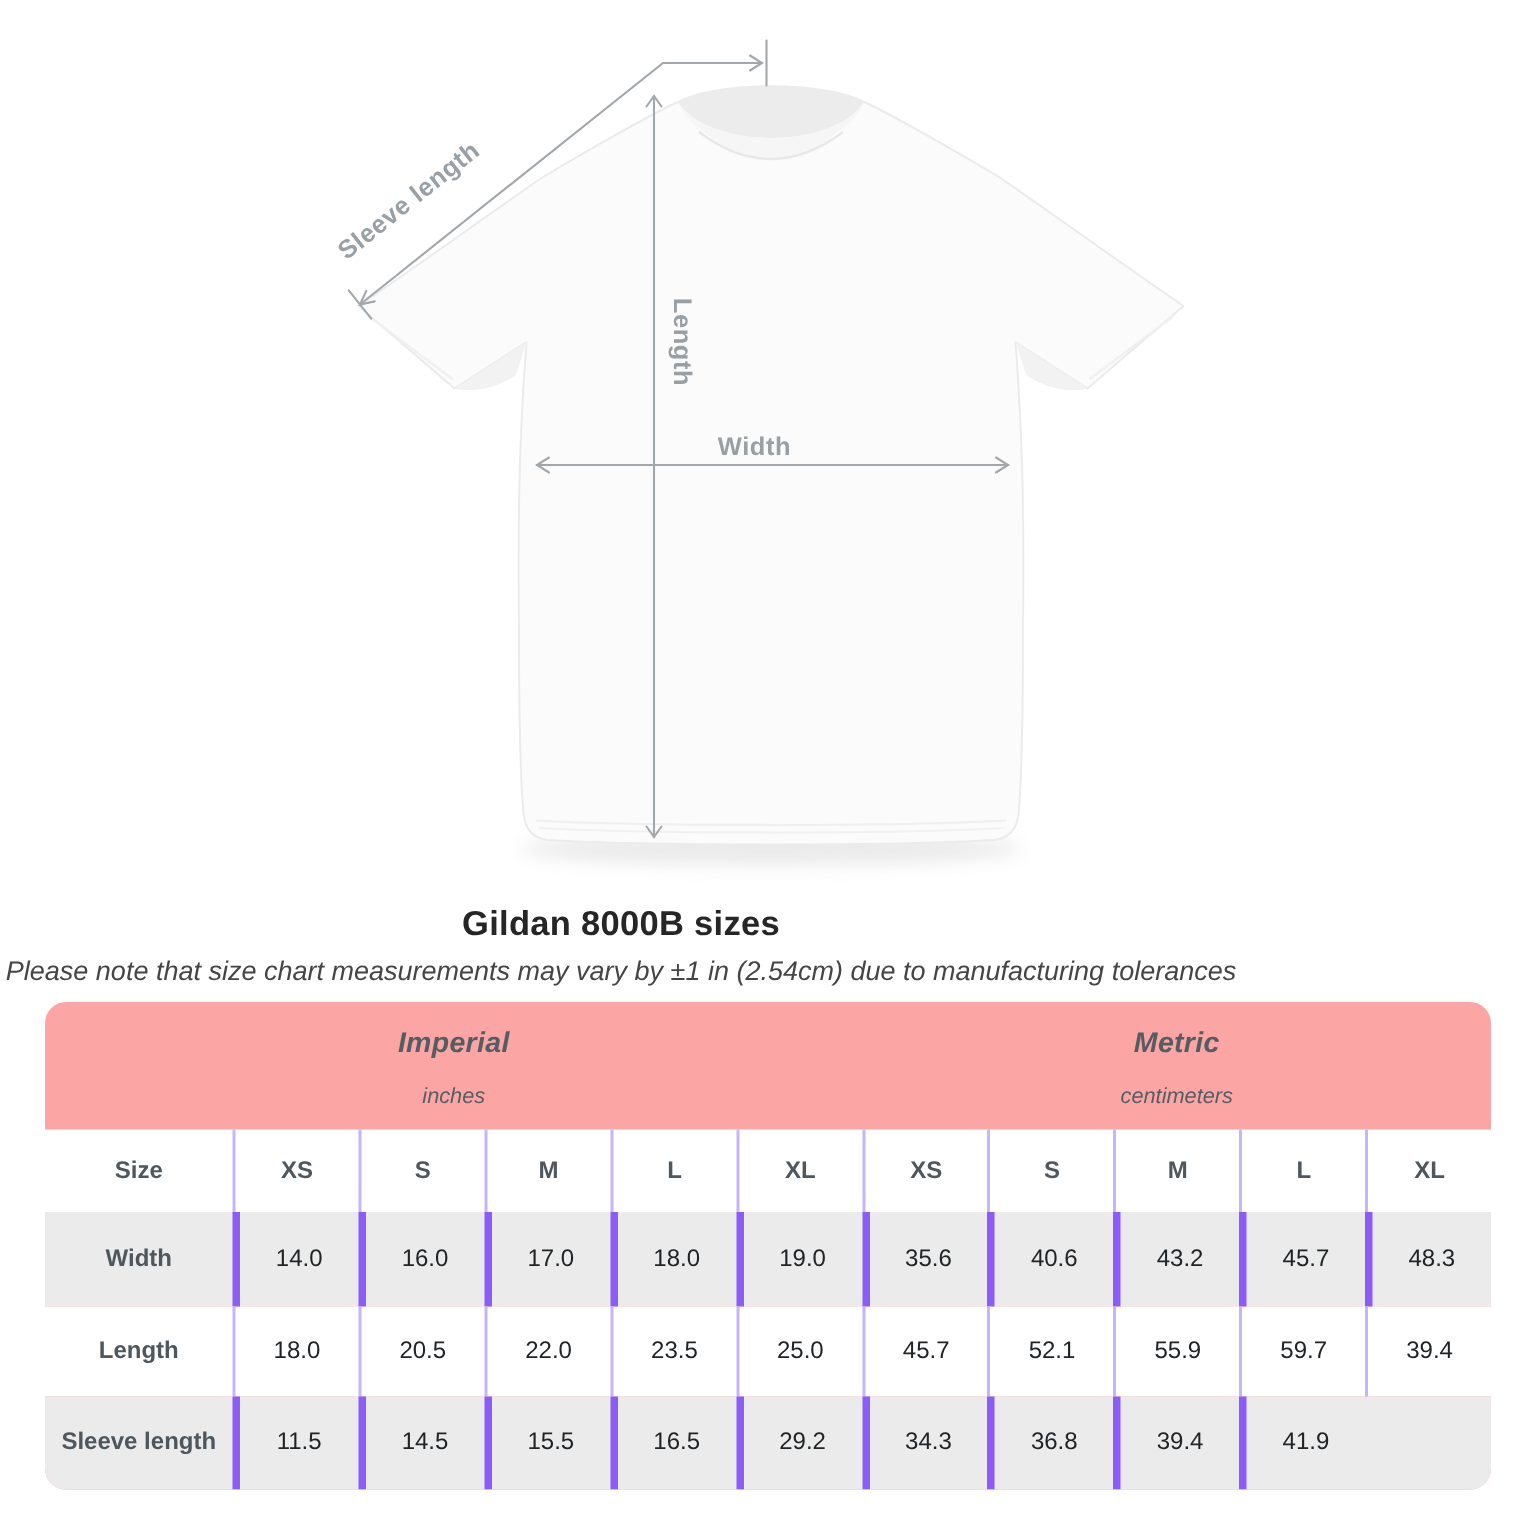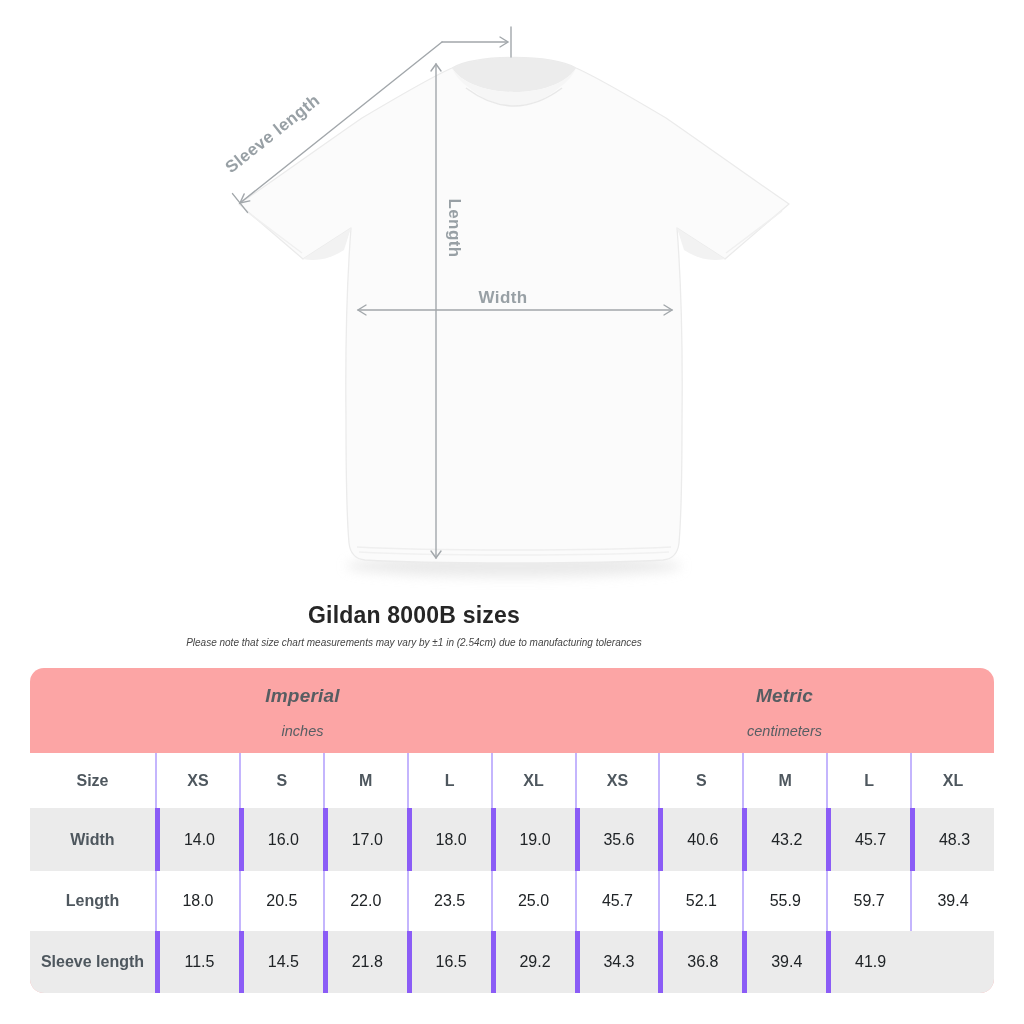--- a/index.html
+++ b/index.html
@@ -14,21 +14,21 @@
   .diagram { position:absolute; left:0; top:0; width:1024px; height:592px; }
   .diagram svg { display:block; }
   .measure-label {
     font-family:"Liberation Sans", sans-serif;
     font-size:17px; font-weight:bold; fill:#98a0a5; letter-spacing:.4px;
   }
 
   
   .heading { position:absolute; left:0; top:592px; width:828px; text-align:center; }
   .title { font-size:23px; font-weight:bold; color:#262626; letter-spacing:.2px; margin-top:10px; }
-  .note  { font-size:10px; font-style:italic; color:#454545; margin-top:8px; }
+  .note  { font-size:18px; font-style:italic; color:#454545; margin-top:8px; }
 
   
   .size-table {
     position:absolute; left:30px; top:668px; width:964px;
     background:#fca5a5; border-radius:14px; overflow:hidden;
   }
   .group-row { display:grid; grid-template-columns:545px 1fr; height:85px; }
   .group-cell { text-align:center; padding-top:17px; }
   .group-label { font-size:19px; font-weight:bold; font-style:italic; color:#565d62; letter-spacing:.2px; }
   .group-unit  { font-size:14.5px; font-style:italic; color:#575e63; margin-top:16px;text-align:center; }
@@ -187,21 +187,21 @@
       <div class="cell">52.1</div>
       <div class="cell">55.9</div>
       <div class="cell">59.7</div>
       <div class="cell">39.4</div>
     </div>
 
     <div class="trow data-row last row-gray">
       <div class="cell rowlabel">Sleeve length</div>
       <div class="cell">11.5</div>
       <div class="cell">14.5</div>
-      <div class="cell">21.8</div>
+      <div class="cell">15.5</div>
       <div class="cell">16.5</div>
       <div class="cell">29.2</div>
       <div class="cell">34.3</div>
       <div class="cell">36.8</div>
       <div class="cell">39.4</div>
       <div class="cell">41.9</div>
     </div>
 
   </div>
 </div>

